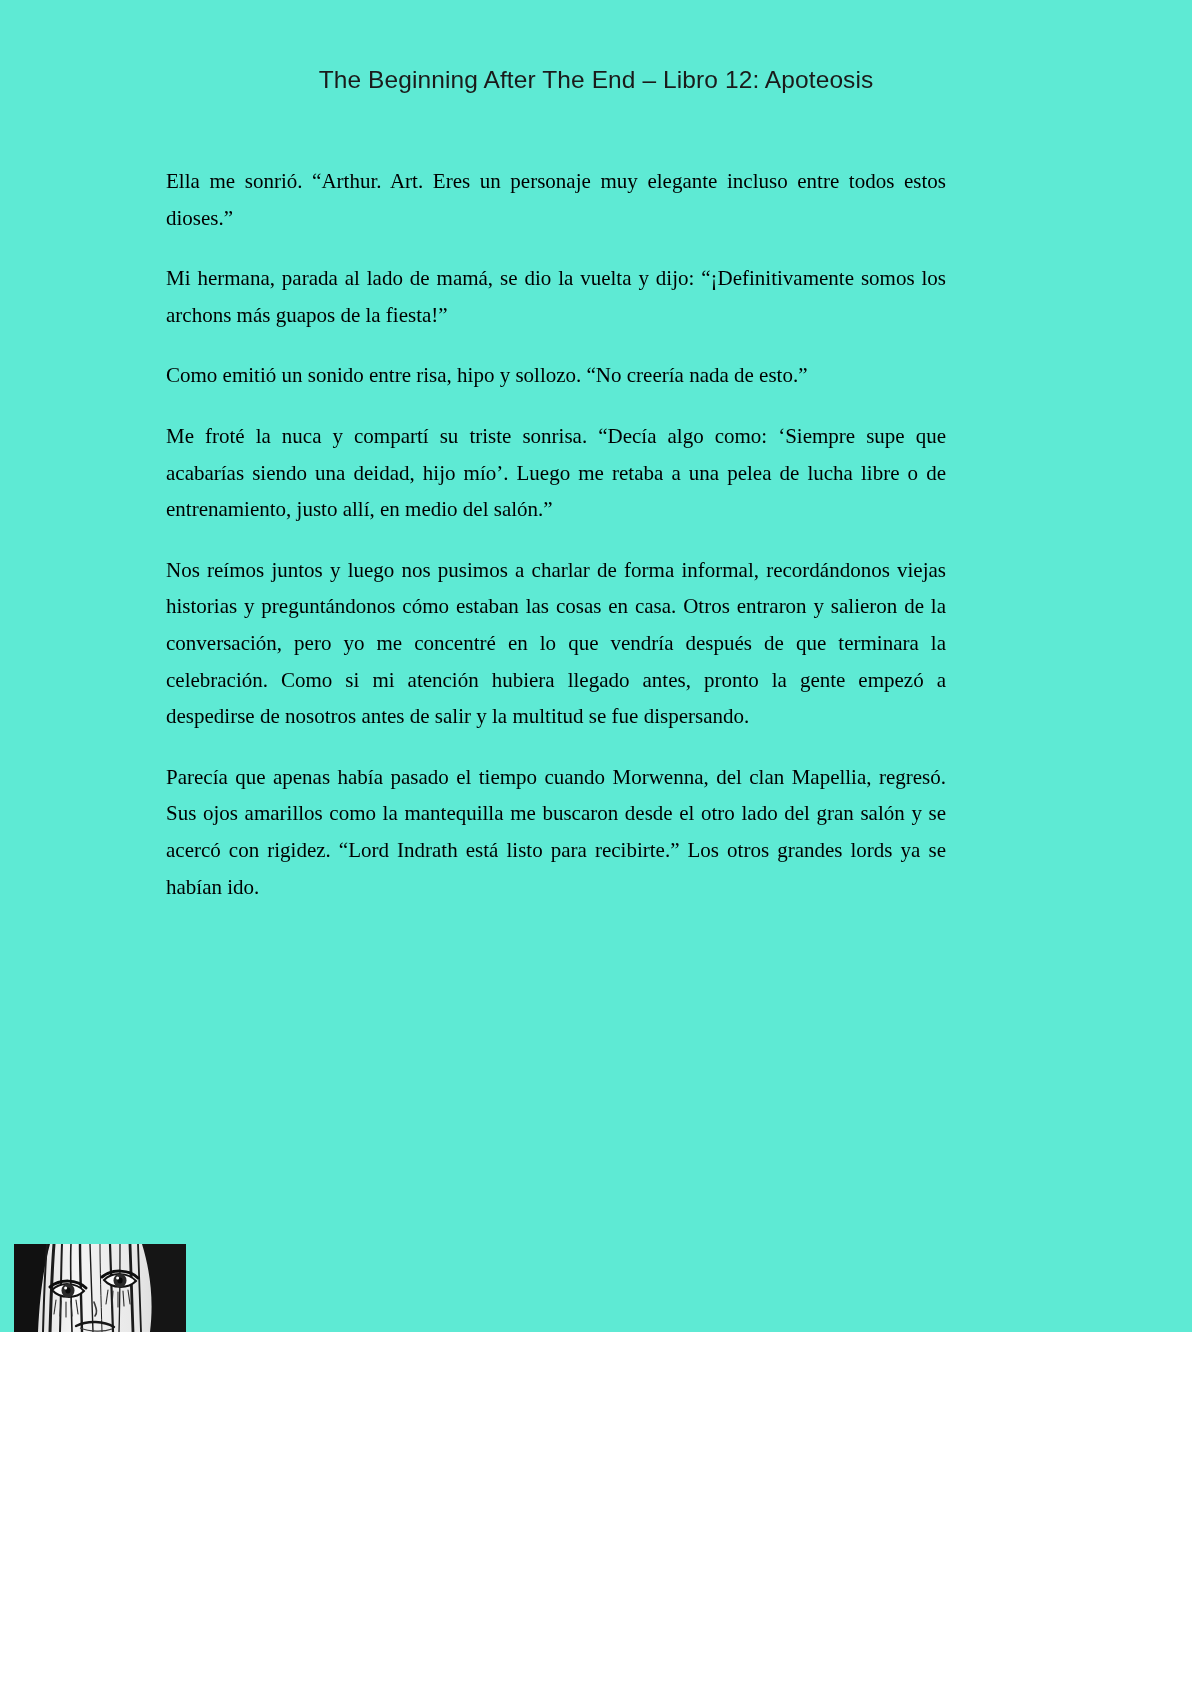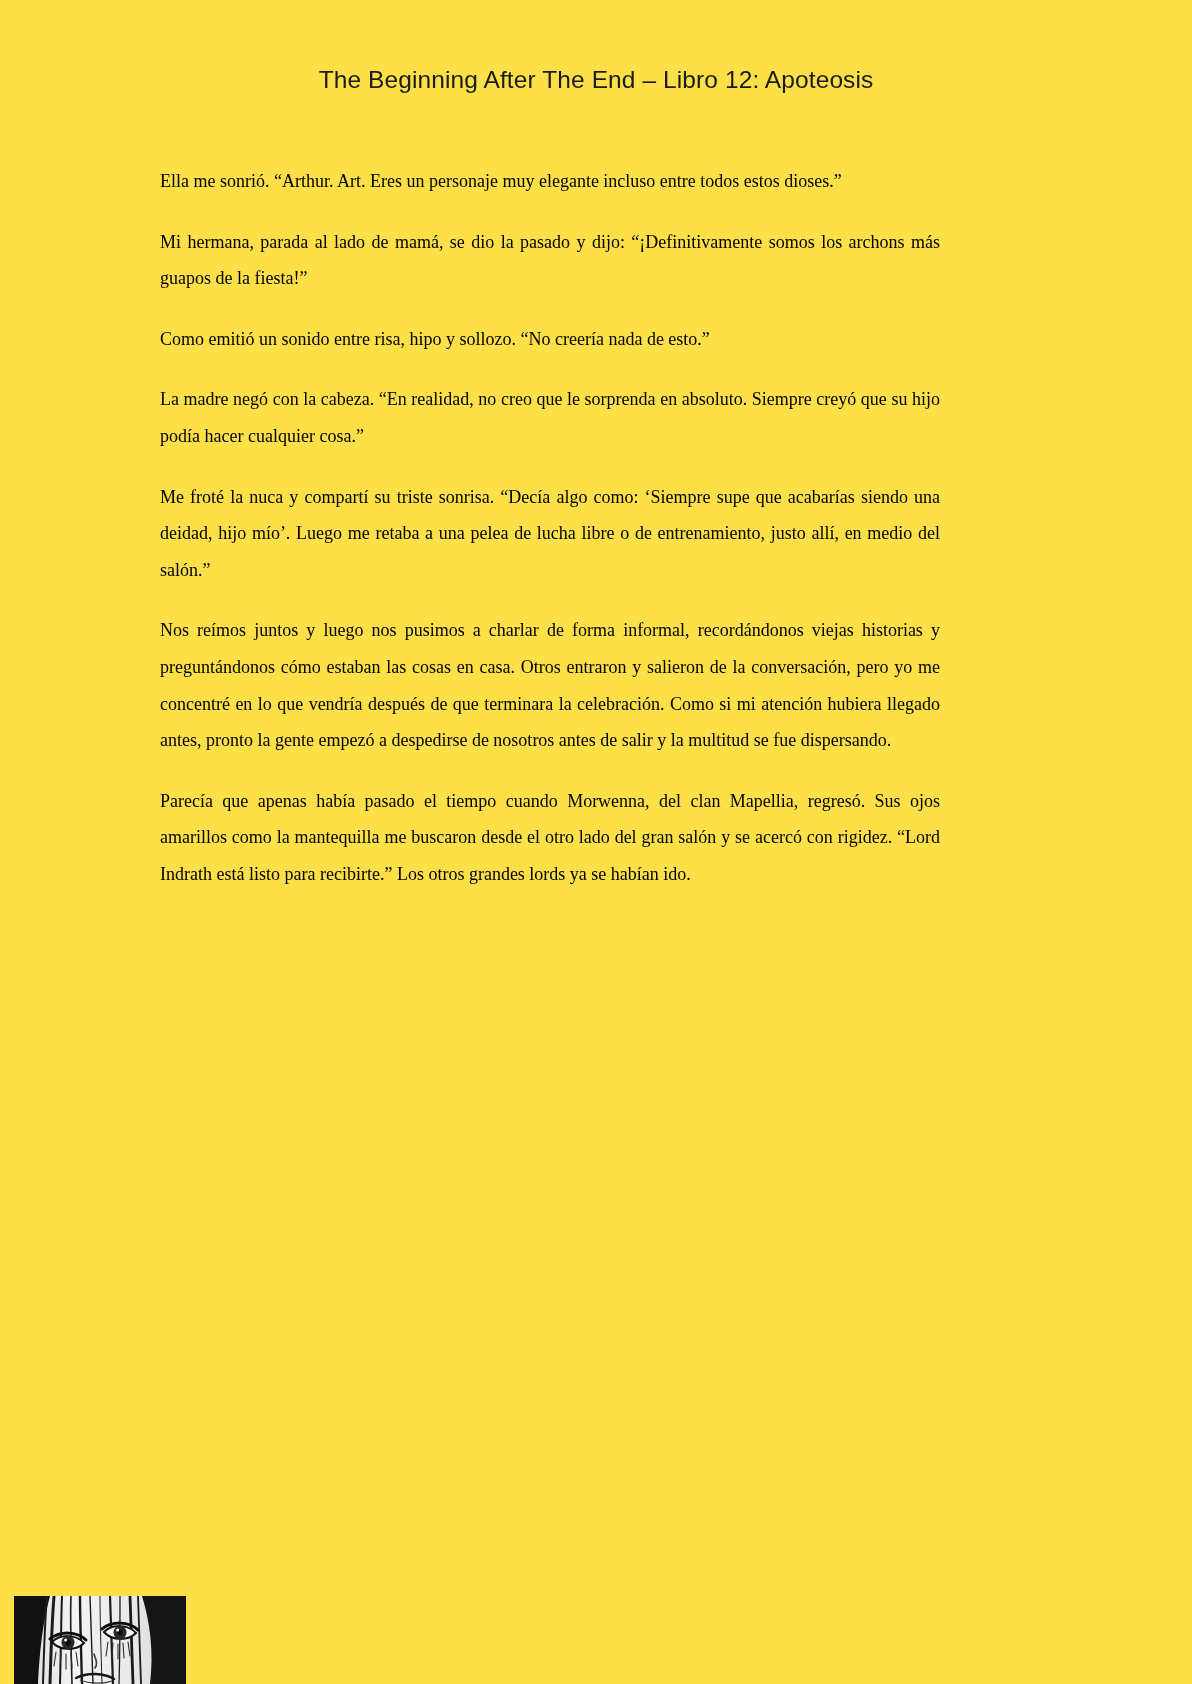--- a/index.html
+++ b/index.html
@@ -3,22 +3,22 @@
 <meta charset="utf-8">
 <style>
   html, body {
     margin: 0;
     padding: 0;
     background: #ffffff;
   }
   .page {
     position: relative;
     width: 1192px;
-    height: 1684px;
-    background: #fde047;
+    height: 1332px;
+    background: #5eead4;
     overflow: hidden;
     box-sizing: border-box;
   }
 
   
   .doc-header {
     position: absolute;
     left: 0;
     top: 62px;
     width: 1192px;
@@ -27,25 +27,25 @@
     font-size: 24.5px;
     line-height: 35px;
     color: #1a1a1a;
     letter-spacing: 0.1px;
   }
   .doc-header .hline { display: block; white-space: pre; }
 
   
   .body-block {
     position: absolute;
-    left: 160px;
+    left: 166px;
     top: 163px;
     width: 780px;
     font-family: "Liberation Serif", "DejaVu Serif", serif;
-    font-size: 18px;
+    font-size: 21px;
     line-height: 36.6px;
     color: #000000;
     text-align: justify;
     text-justify: inter-word;
   }
   .para {
     margin: 0 0 24px 0;
     text-align: justify;
     hyphens: none;
   }
@@ -67,23 +67,22 @@
 <body>
 
 <div class="page">
 
   <div class="doc-header">
     <span class="hline">The Beginning After The End – Libro 12: Apoteosis</span>
   </div>
 
   <div class="body-block">
     <p class="para">Ella me sonrió. “Arthur. Art. Eres un personaje muy elegante incluso entre todos estos dioses.”</p>
-    <p class="para">Mi hermana, parada al lado de mamá, se dio la pasado y dijo: “¡Definitivamente somos los archons más guapos de la fiesta!”</p>
+    <p class="para">Mi hermana, parada al lado de mamá, se dio la vuelta y dijo: “¡Definitivamente somos los archons más guapos de la fiesta!”</p>
     <p class="para">Como emitió un sonido entre risa, hipo y sollozo. “No creería nada de esto.”</p>
-    <p class="para">La madre negó con la cabeza. “En realidad, no creo que le sorprenda en absoluto. Siempre creyó que su hijo podía hacer cualquier cosa.”</p>
     <p class="para">Me froté la nuca y compartí su triste sonrisa. “Decía algo como: ‘Siempre supe que acabarías siendo una deidad, hijo mío’. Luego me retaba a una pelea de lucha libre o de entrenamiento, justo allí, en medio del salón.”</p>
     <p class="para">Nos reímos juntos y luego nos pusimos a charlar de forma informal, recordándonos viejas historias y preguntándonos cómo estaban las cosas en casa. Otros entraron y salieron de la conversación, pero yo me concentré en lo que vendría después de que terminara la celebración. Como si mi atención hubiera llegado antes, pronto la gente empezó a despedirse de nosotros antes de salir y la multitud se fue dispersando.</p>
     <p class="para">Parecía que apenas había pasado el tiempo cuando Morwenna, del clan Mapellia, regresó. Sus ojos amarillos como la mantequilla me buscaron desde el otro lado del gran salón y se acercó con rigidez. “Lord Indrath está listo para recibirte.” Los otros grandes lords ya se habían ido.</p>
   </div>
 
   <div class="bottom-illustration">
     <svg width="172" height="88" viewBox="0 0 172 88" xmlns="http://www.w3.org/2000/svg" aria-hidden="true">
       <defs>
         <linearGradient id="skinShade" x1="0" y1="0" x2="1" y2="0">
           <stop offset="0%" stop-color="#d8d8d8"></stop>

